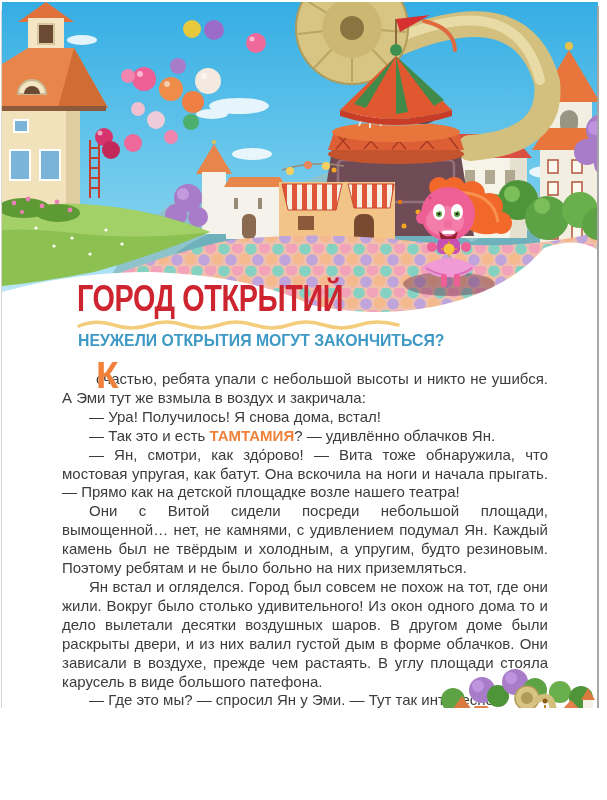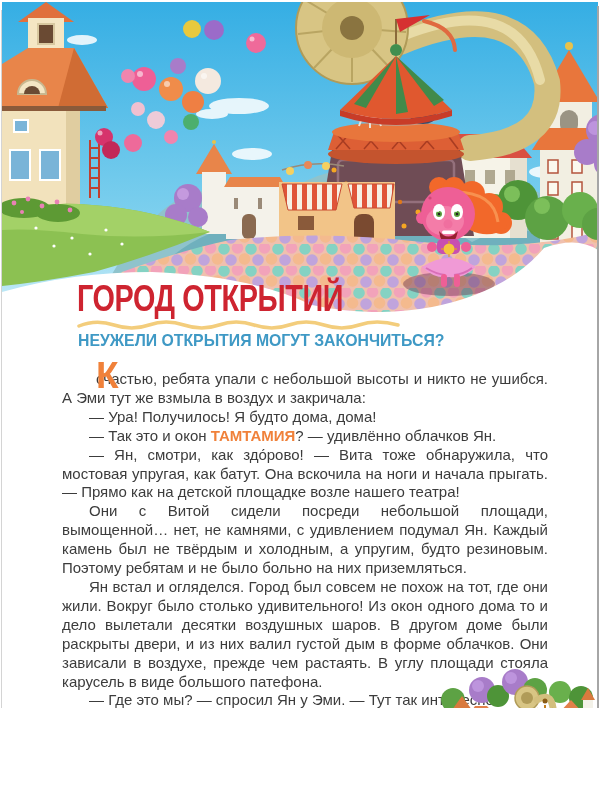--- a/index.html
+++ b/index.html
@@ -372,22 +372,22 @@
   </div>
 
   <h1 class="title">ГОРОД ОТКРЫТИЙ</h1>
   <svg class="wavy" width="330" height="14">
     <path d="M3,9 Q20,2 38,8 T73,8 T108,8 T143,8 T178,8 T213,8 T248,8 T283,8 T322,8" fill="none" stroke="#f3cd7c" stroke-width="3.5" stroke-linecap="round"></path>
   </svg>
   <h2 class="subtitle">НЕУЖЕЛИ ОТКРЫТИЯ МОГУТ ЗАКОНЧИТЬСЯ?</h2>
 
   <div class="body-text">
     <p class="first"><span class="dropcap">К</span><span>счастью, ребята упали с небольшой высоты и никто не ушибся. А Эми тут же взмыла в воздух и закричала:</span></p>
-    <p>— Ура! Получилось! Я будто дома, дома!</p>
-    <p><span>— Так это и окон </span><span class="accent-word">ТАМТАМИЯ</span><span>? — удивлённо облачков Ян.</span></p>
+    <p>— Ура! Получилось! Я снова дома, встал!</p>
+    <p><span>— Так это и есть </span><span class="accent-word">ТАМТАМИЯ</span><span>? — удивлённо облачков Ян.</span></p>
     <p>— Ян, смотри, как здо́рово! — Вита тоже обнаружила, что мостовая упругая, как батут. Она вскочила на ноги и начала прыгать. — Прямо как на детской площадке возле нашего театра!</p>
     <p>Они с Витой сидели посреди небольшой площади, вымощенной… нет, не камнями, с удивлением подумал Ян. Каждый камень был не твёрдым и холодным, а упругим, будто резиновым. Поэтому ребятам и не было больно на них приземляться.</p>
     <p>Ян встал и огляделся. Город был совсем не похож на тот, где они жили. Вокруг было столько удивительного! Из окон одного дома то и дело вылетали десятки воздушных шаров. В другом доме были раскрыты двери, и из них валил густой дым в форме облачков. Они зависали в воздухе, прежде чем растаять. В углу площади стояла карусель в виде большого патефона.</p>
     <p>— Где это мы? — спросил Ян у Эми. — Тут так интересно!</p>
   </div>
 
   <div class="page-number">11</div>
   <div class="caption-line caption-1">Город открытий —</div>
   <div class="caption-line caption-2">столица Тамтамии</div>
   <svg class="caption-arrow" width="58" height="36">

